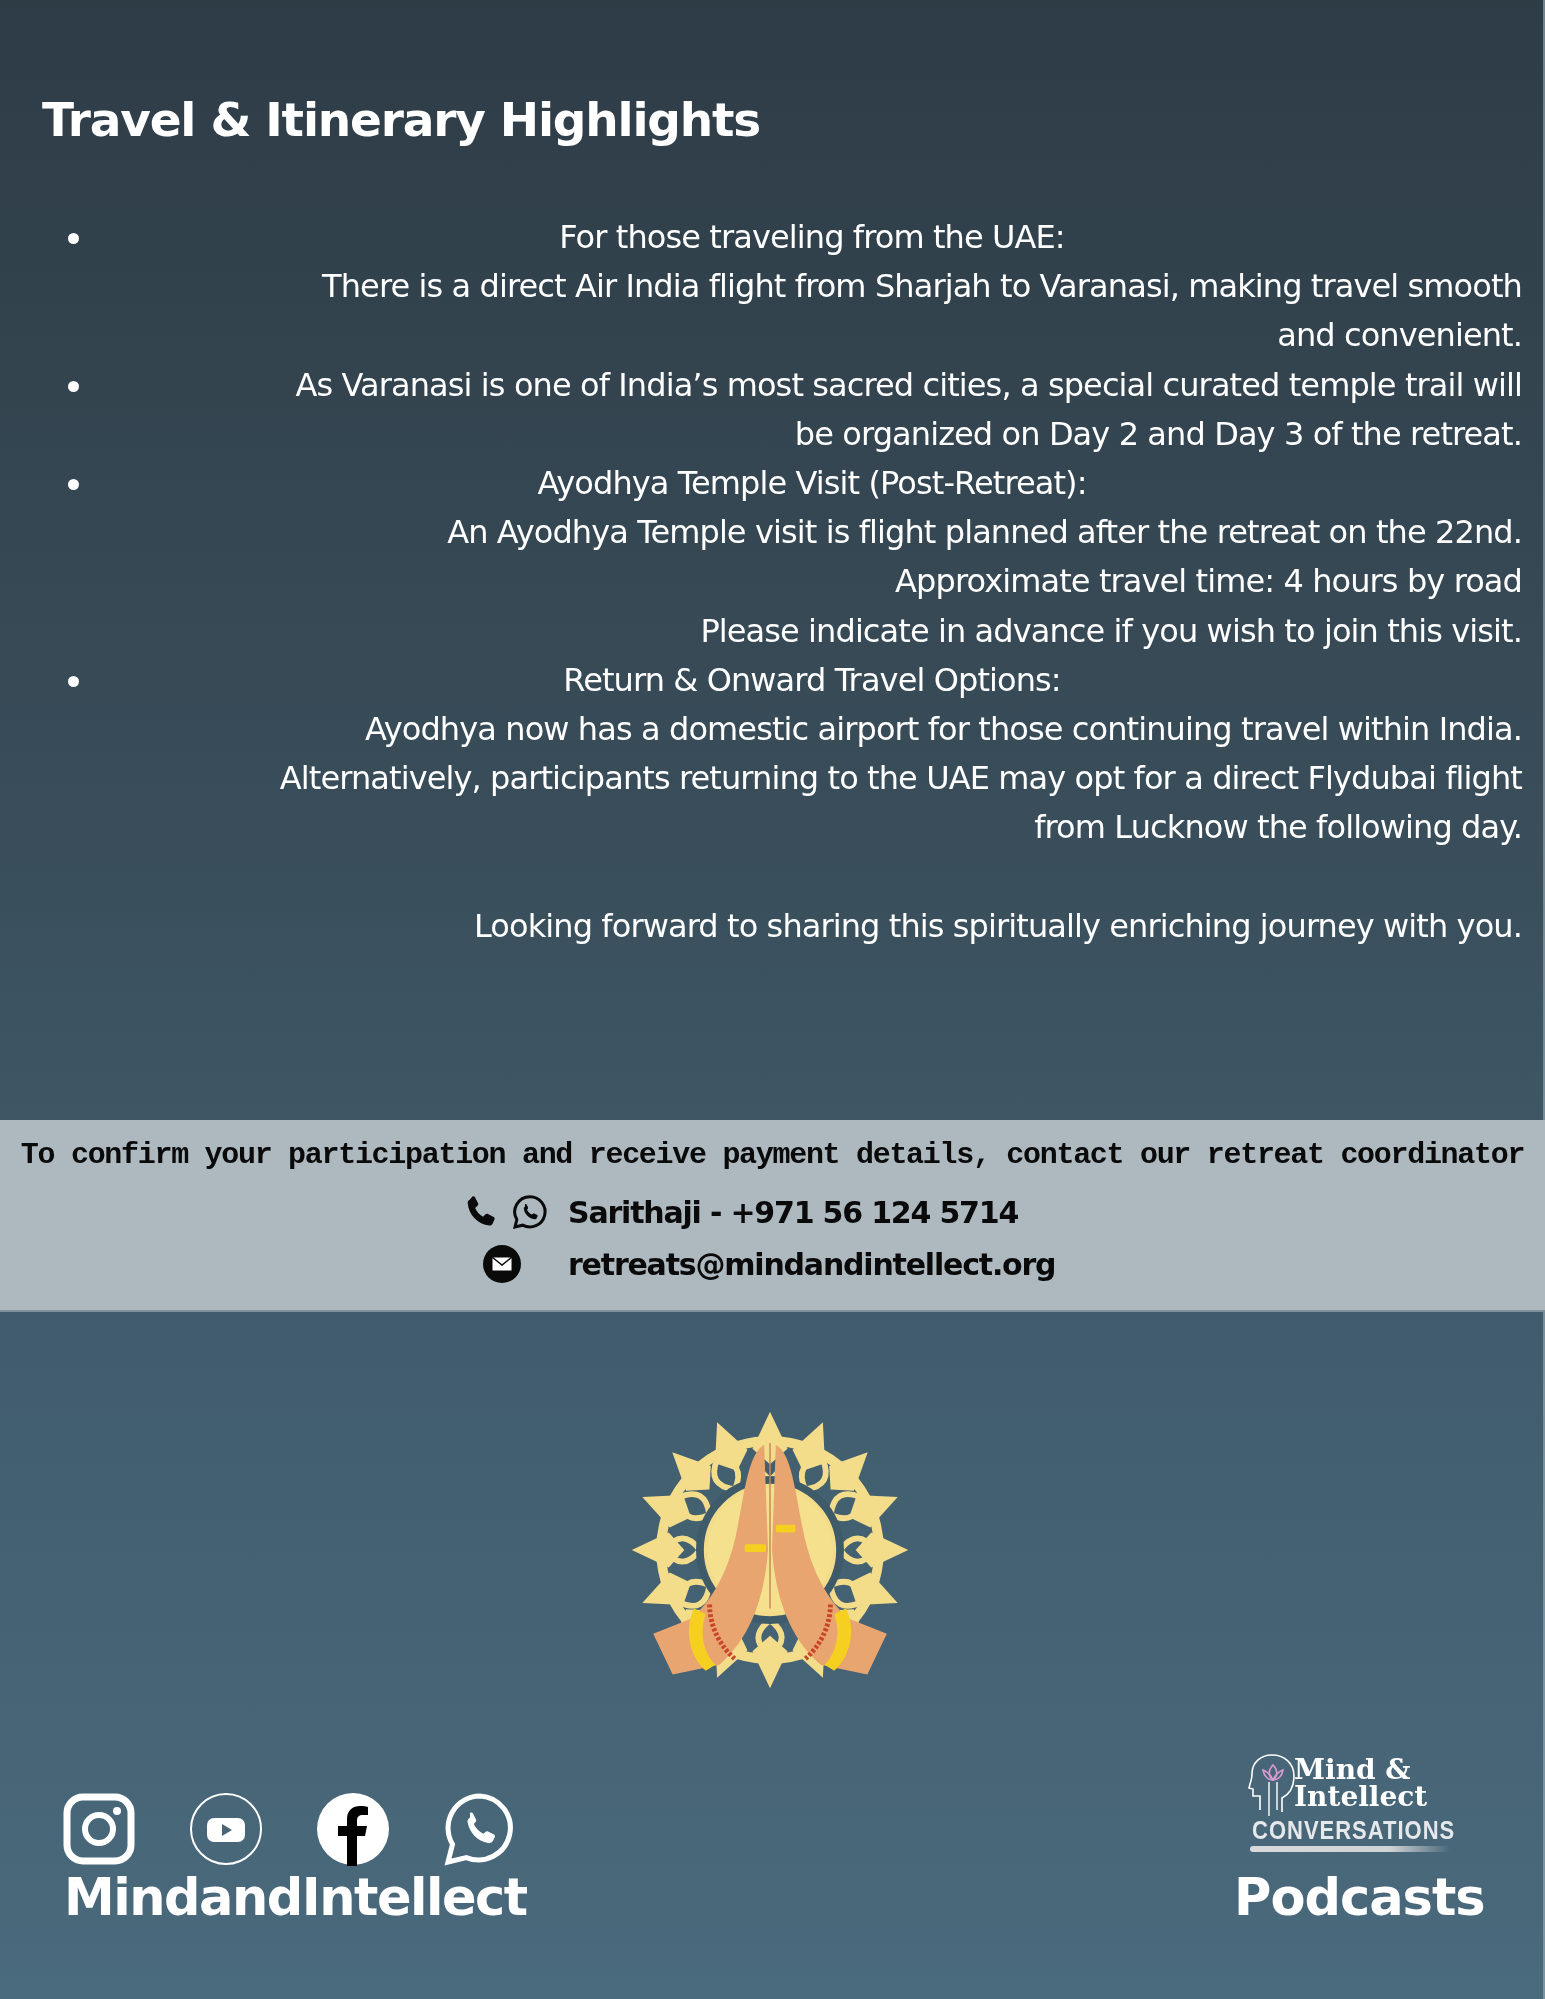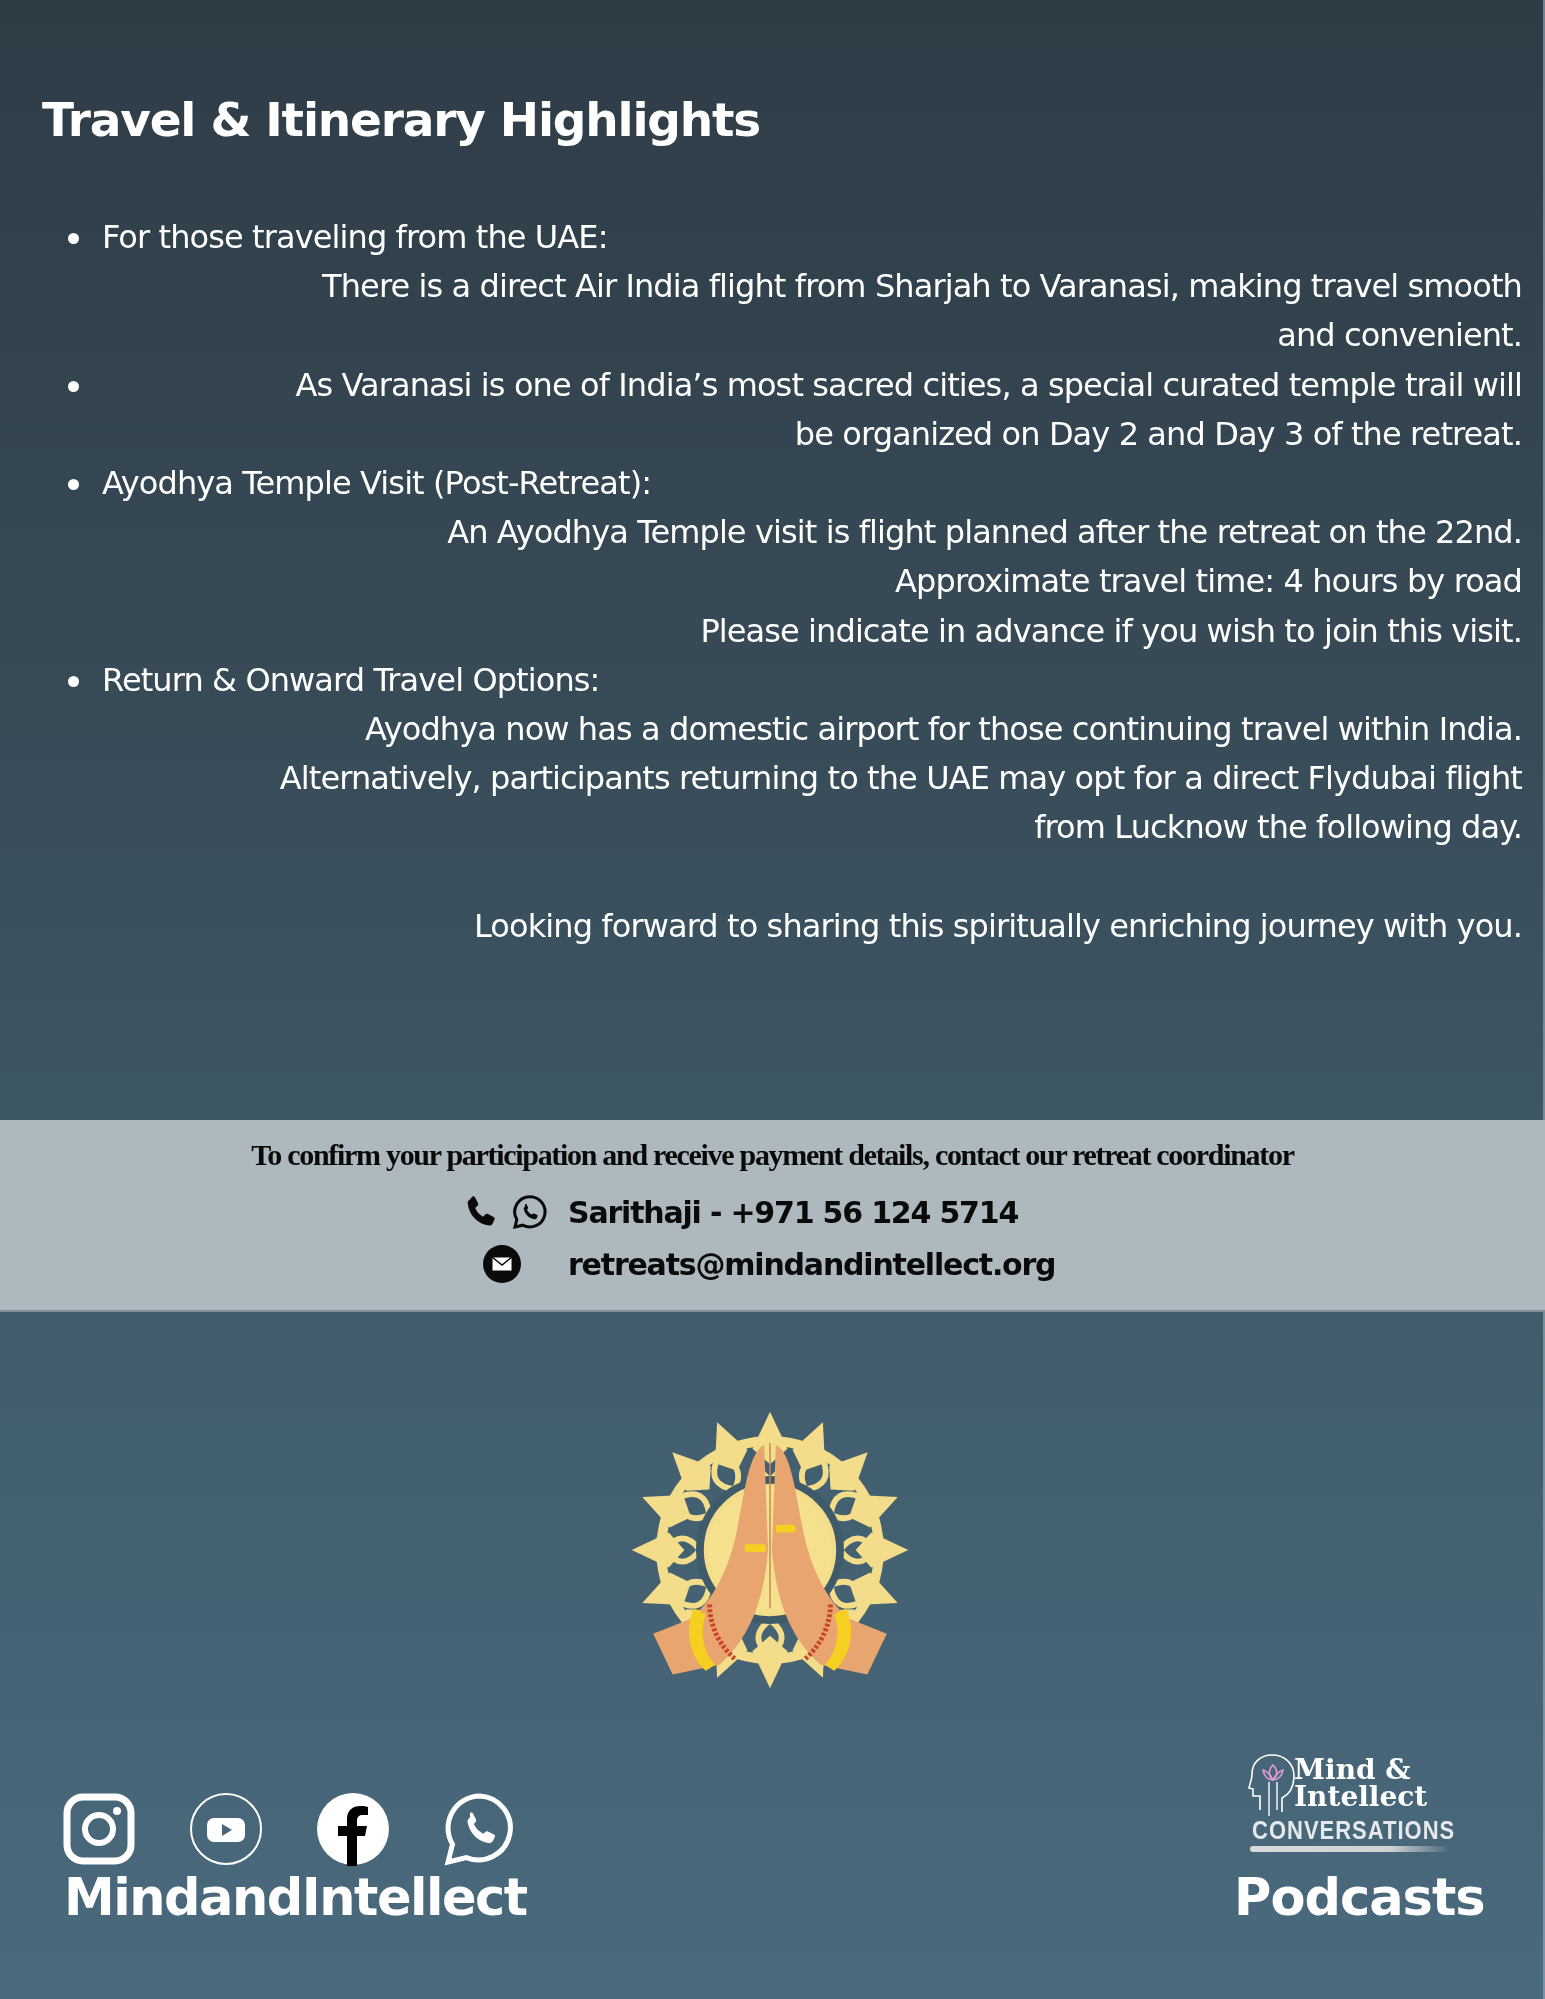--- a/index.html
+++ b/index.html
@@ -15,35 +15,35 @@
     .heading {
       position: absolute; left: 42px; top: 92px;
       font-family: "DejaVu Sans", sans-serif; font-weight: bold;
       font-size: 47px; letter-spacing: -1.2px; color: #ffffff; margin: 0; white-space: nowrap;
     }
     .body-text {
       position: absolute; left: 42px; top: 213px; width: 1480px;
       font-family: "DejaVu Sans", sans-serif;
       font-size: 32px; line-height: 49.2px; letter-spacing: -0.9px; color: #ffffff;
     }
-    .bullet-line { position: relative; padding-left: 60px; white-space: nowrap; }
+    .bullet-line { position: relative; padding-left: 60px; white-space: nowrap; text-align: center; }
     .bullet-line .dot {
       position: absolute; left: 26px; top: 20px; width: 11px; height: 11px; border-radius: 50%; background: #ffffff;
     }
     .plain-line { white-space: nowrap; text-align: right; }
     .spacer-line { height: 49.2px; }
 
     .contact-band {
       position: absolute; left: 0; top: 1120px; width: 1545px; height: 190px;
       background: #adb8bf; color: #0a0a0a;
       border-bottom: 2px solid #7f909a;
     }
     .contact-heading {
       position: absolute; left: 0; width: 1545px; top: 18px; text-align: center;
-      font-family: Liberation Serif, serif; font-weight: bold; font-size: 30px; letter-spacing: -1.3px; white-space: nowrap;
+      font-family: Liberation Mono, monospace; font-weight: bold; font-size: 30px; letter-spacing: -1.3px; white-space: nowrap;
     }
     .contact-row { position: absolute; display: flex; align-items: center; white-space: nowrap; }
     .contact-row.phone { left: 462px; top: 70px; height: 44px; }
     .contact-row.email { left: 482px; top: 122px; height: 44px; }
     .contact-row .txt { font-family: "DejaVu Sans", sans-serif; font-weight: bold; font-size: 30px; letter-spacing: -1.2px; }
     .contact-row.phone .txt { margin-left: 18px; }
     .contact-row.email .txt { margin-left: 46px; }
     .icon-svg { display: block; }
 
     .namaste {

